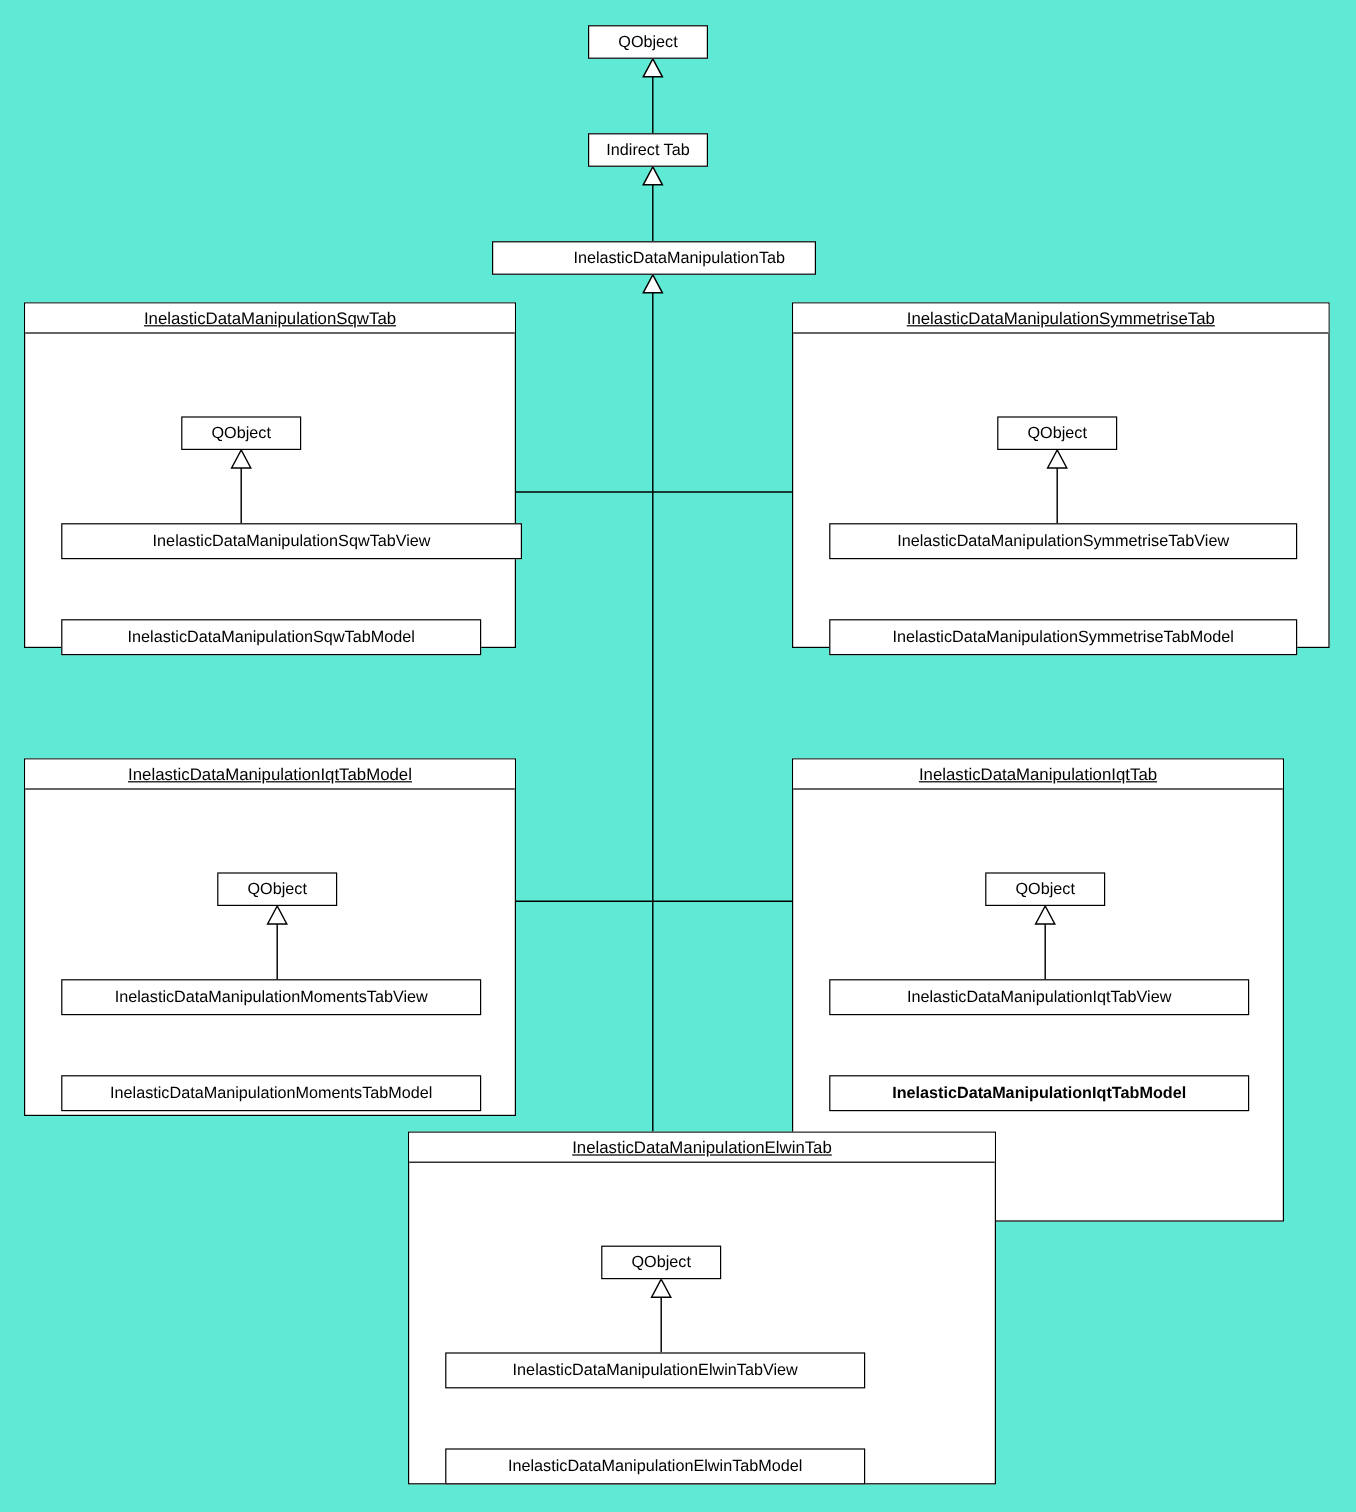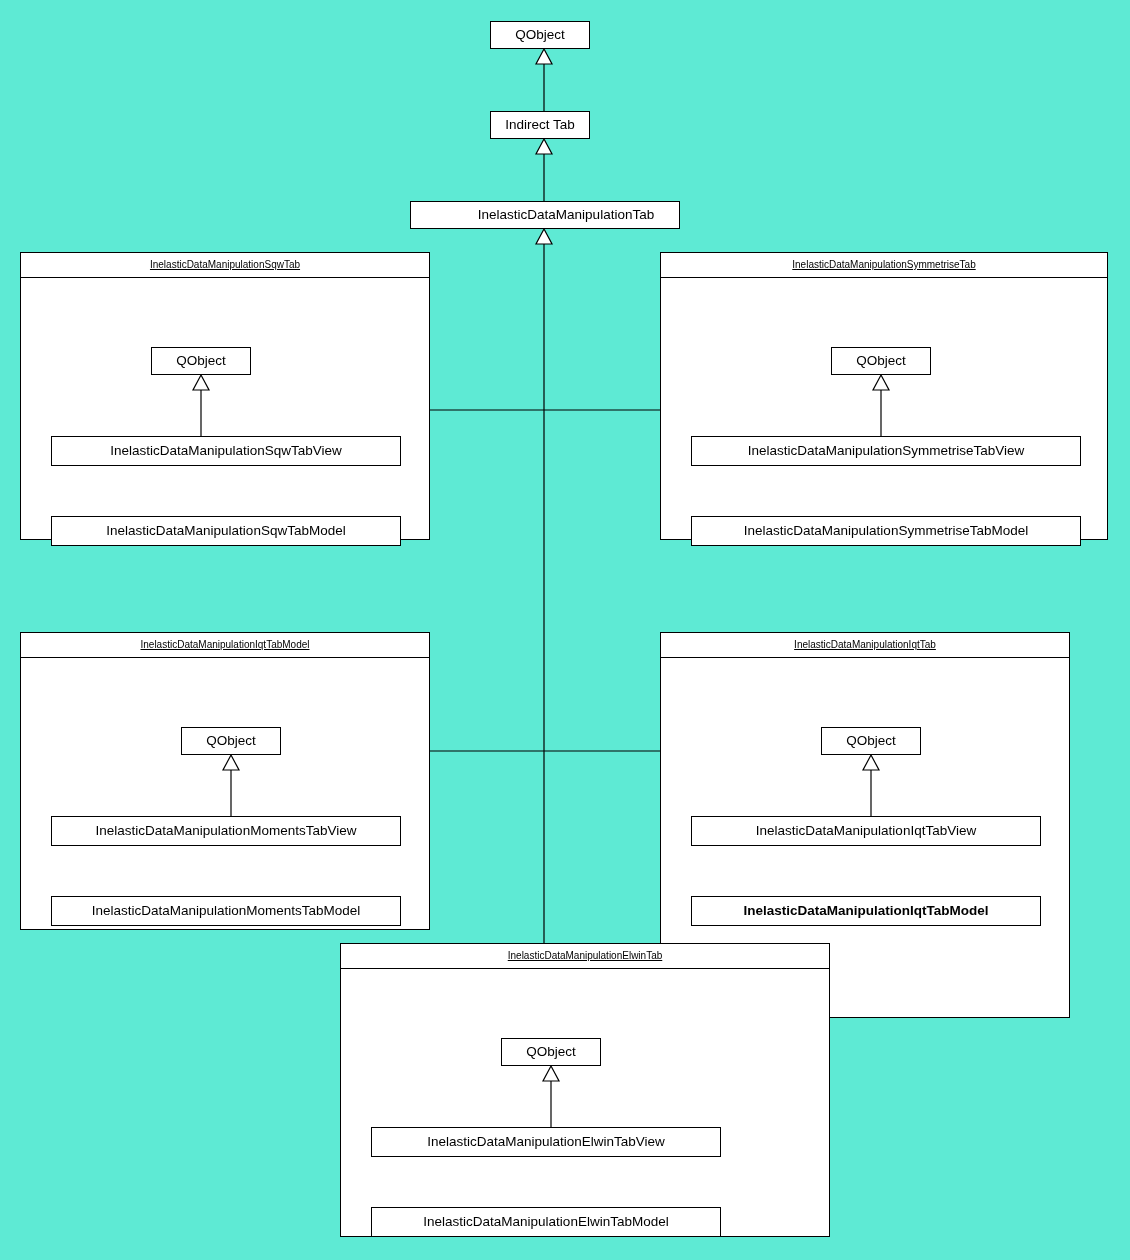--- a/index.html
+++ b/index.html
@@ -56,21 +56,21 @@
     right: 0;
     height: 25px;
     box-sizing: border-box;
     border-bottom: 1px solid #000000;
     display: flex;
     align-items: center;
     justify-content: center;
     background: #ffffff;
   }
   .package-title {
-    font-size: 10px;
+    font-size: 14px;
     color: #000000;
     text-decoration: underline;
     line-height: 1;
     white-space: nowrap;
   }
   .package-body {
     position: absolute;
     left: 0;
     top: 25px;
     right: 0;
@@ -134,21 +134,21 @@
   <div class="package-box" style="left:20px; top:252px; width:410px; height:288px;">
     <div class="package-header">
       <span class="package-title">InelasticDataManipulationSqwTab</span>
     </div>
     <div class="package-body">
       <svg class="inner-conn" width="410" height="263" viewBox="0 0 410 263">
         <line x1="180" y1="158" x2="180" y2="110" stroke="#000000" stroke-width="1.2"></line>
         <polygon points="180,97 172,112 188,112" fill="#ffffff" stroke="#000000" stroke-width="1.2"></polygon>
       </svg>
       <div class="inner" style="left:130px; top:69px; width:100px; height:28px;">QObject</div>
-      <div class="inner" style="left:30px; top:158px; width:350px; height:30px;">InelasticDataManipulationSqwTabView</div>
+      <div class="inner" style="left:30px; top:158px; width:384px; height:30px;">InelasticDataManipulationSqwTabView</div>
       <div class="inner" style="left:30px; top:238px; width:350px; height:30px;">InelasticDataManipulationSqwTabModel</div>
     </div>
   </div>
 
   <div class="package-box" style="left:660px; top:252px; width:448px; height:288px;">
     <div class="package-header">
       <span class="package-title">InelasticDataManipulationSymmetriseTab</span>
     </div>
     <div class="package-body">
       <svg class="inner-conn" width="448" height="263" viewBox="0 0 448 263">

